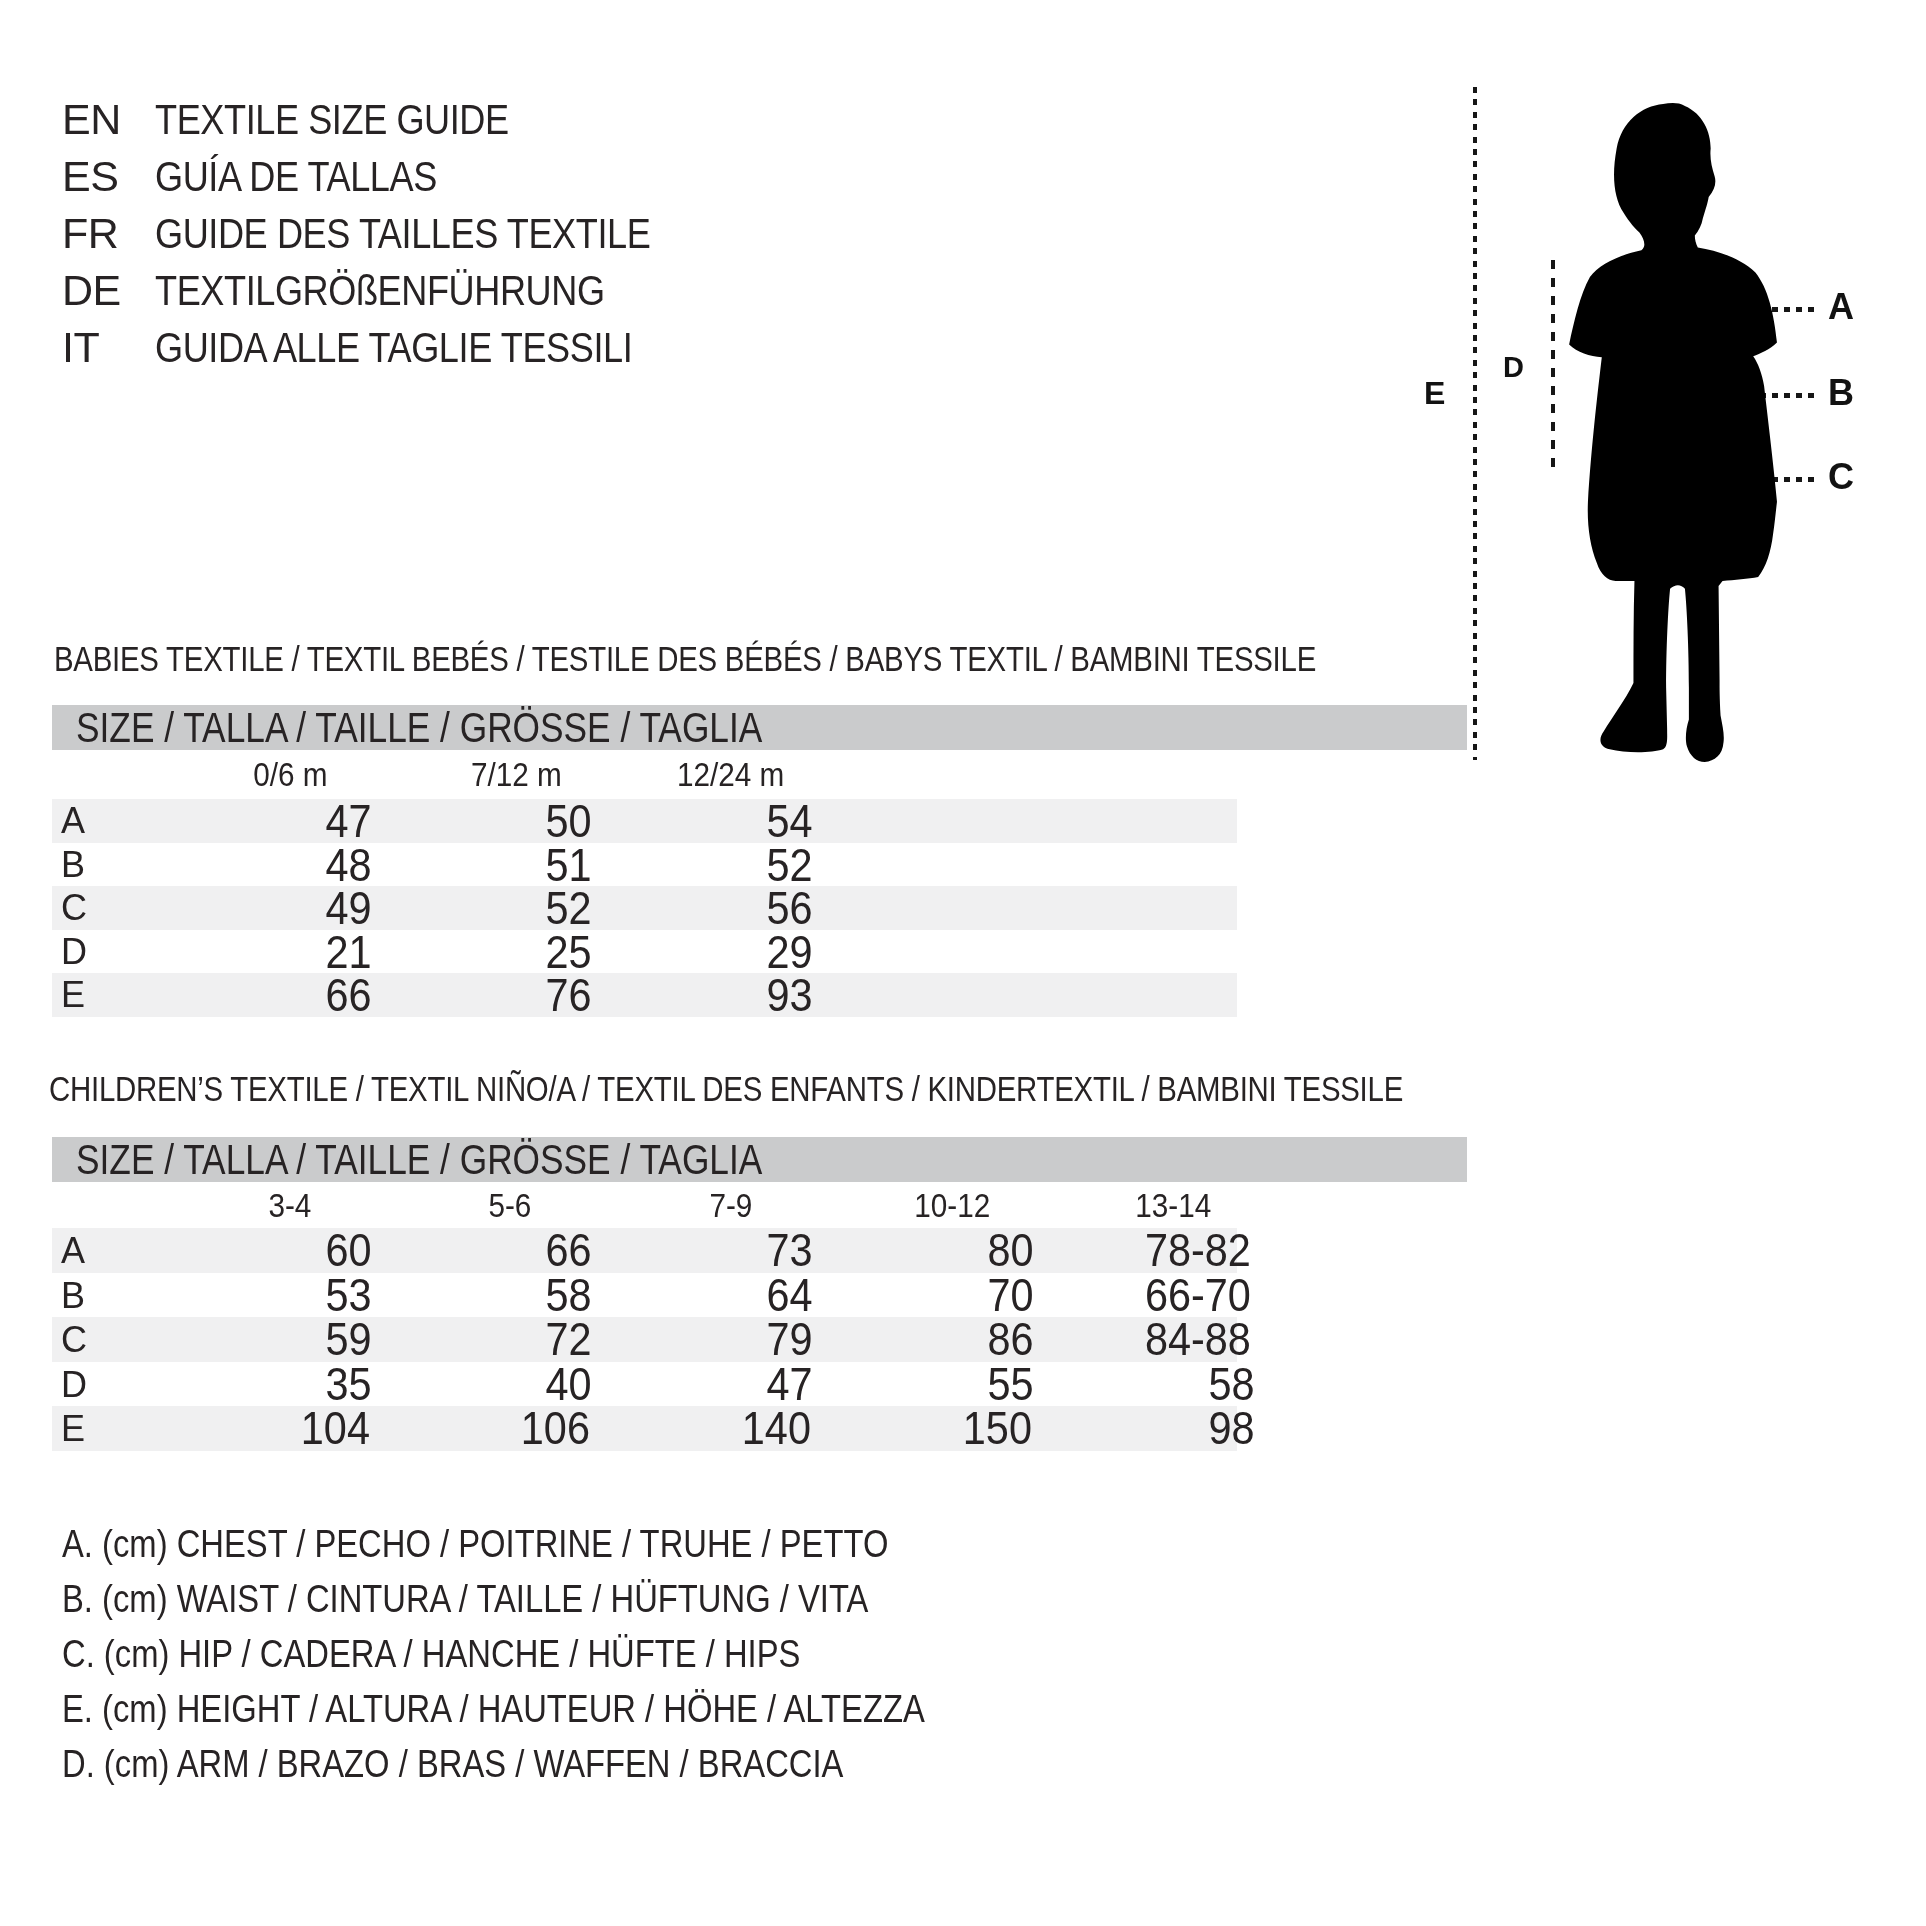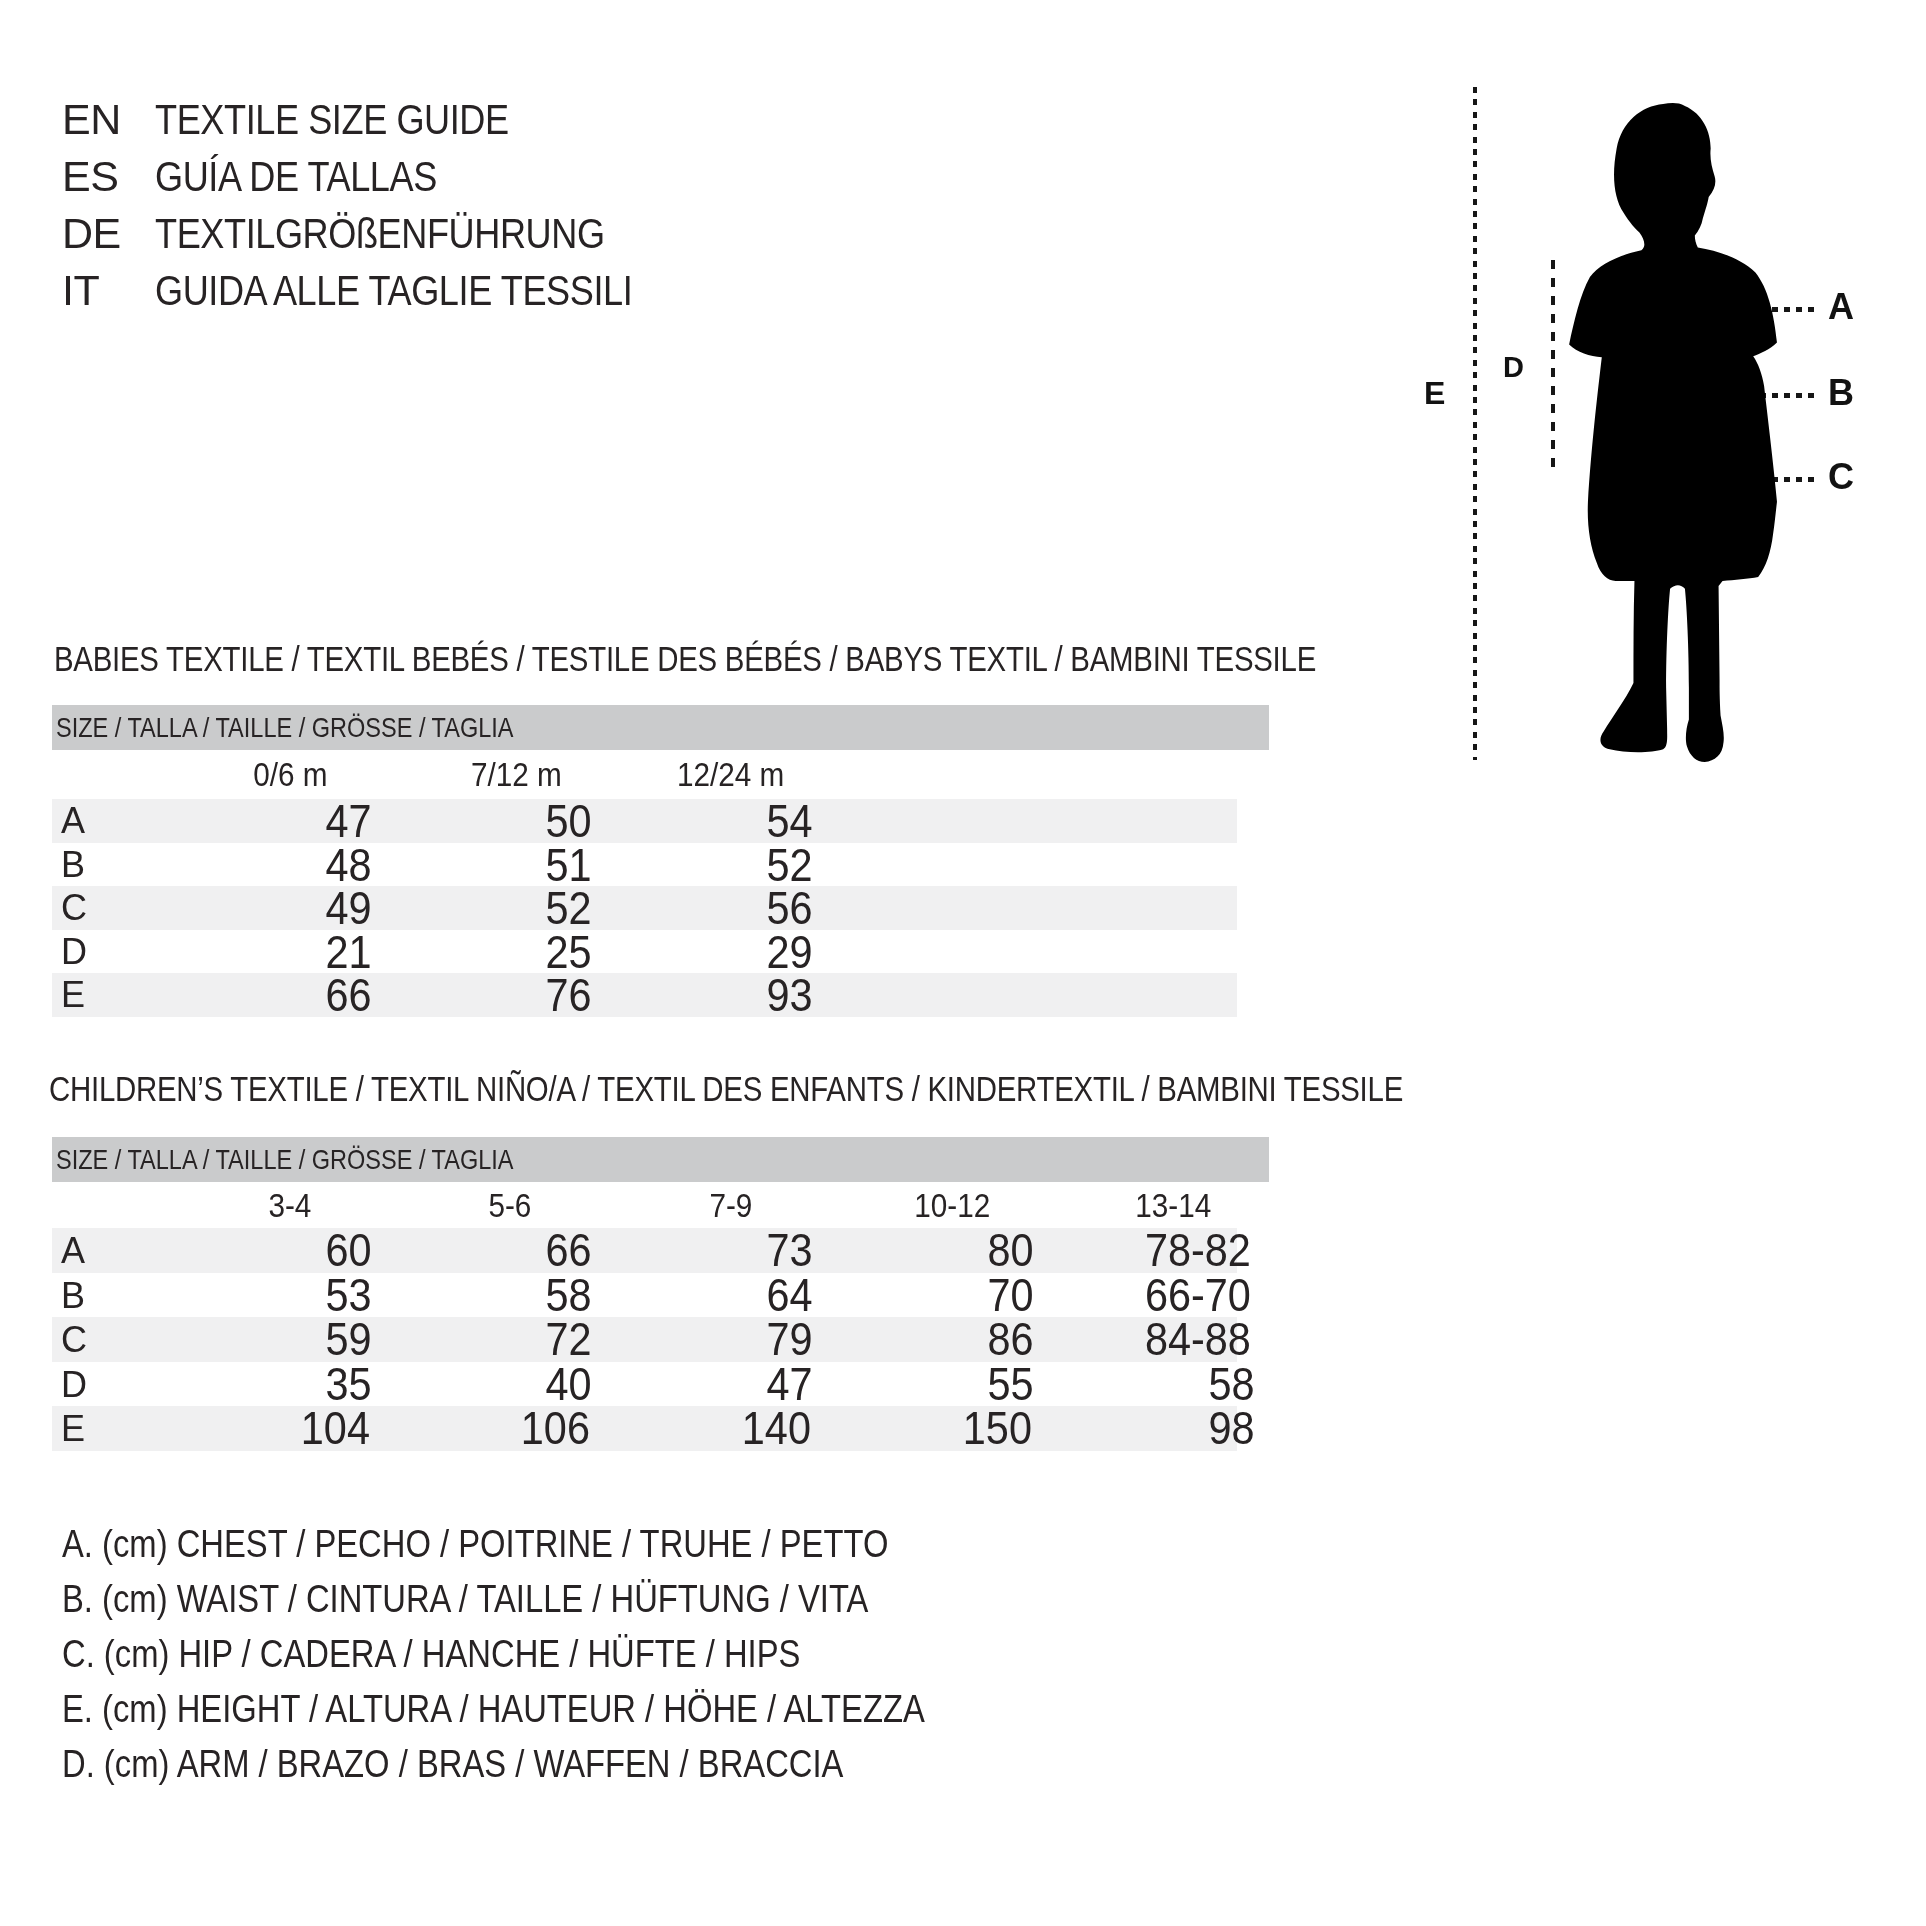--- a/index.html
+++ b/index.html
@@ -17,22 +17,22 @@
   
   #lang-block { position:absolute; left:62px; top:91px; }
   .lang-line { height:57px; line-height:57px; font-size:43px; letter-spacing:-0.5px;text-decoration:underline; }
   .lang-code { display:inline-block; width:93px; vertical-align:top; }
 
   
   .sec-heading { position:absolute; font-size:35px; letter-spacing:-0.3px; }
 
   
   .size-table { position:absolute; left:52px; width:1185px; }
-  .size-bar { position:absolute; left:0; top:0; width:1217px; height:45px;
-              line-height:45px; font-size:28px; padding-left:4px; }
+  .size-bar { position:absolute; left:0; top:0; width:1415px; height:45px;
+              line-height:45px; font-size:42px; padding-left:24px; }
   .thead-cell { position:absolute; width:168px; margin-left:-84px; text-align:center; font-size:33px; }
   .trow { position:absolute; left:0; width:1185px; }
   .rowlabel { position:absolute; left:9px; font-size:36px; }
   .cell { position:absolute; width:168px; margin-left:-84px; text-align:right; font-size:46px; }
 
   
   #legend-block { position:absolute; left:62px; top:1516px; }
   .legend-line { height:55px; line-height:55px; font-size:39px; }
 
   
@@ -49,20 +49,21 @@
   #fig-label-d { left:1503px; top:351px; font-size:29px; }
   #fig-label-e { left:1424px; top:375px; font-size:32px; }
   #silhouette { position:absolute; left:1564px; top:94px; width:228px; height:673px; }
 </style>
 </head>
 <body>
 
 <div id="lang-block">
     <div class="lang-line"><span class="lang-code">EN</span><span class="cond">TEXTILE SIZE GUIDE</span></div>
     <div class="lang-line"><span class="lang-code">ES</span><span class="cond">GUÍA DE TALLAS</span></div>
+    <div class="lang-line"><span class="lang-code">FR</span><span class="cond">GUIDE DES TAILLES TEXTILE</span></div>
     <div class="lang-line"><span class="lang-code">DE</span><span class="cond">TEXTILGRÖßENFÜHRUNG</span></div>
     <div class="lang-line"><span class="lang-code">IT</span><span class="cond">GUIDA ALLE TAGLIE TESSILI</span></div>
   </div>
 
 <div>
   <div id="e-line" class="vline"></div>
   <div id="d-line" class="vline"></div>
 
   <div class="hline dot-h-yellow" style="left:1612px;top:306px;width:129px;"></div>
   <div class="hline dot-h-gray" style="left:1744px;top:307px;width:13px;"></div>

